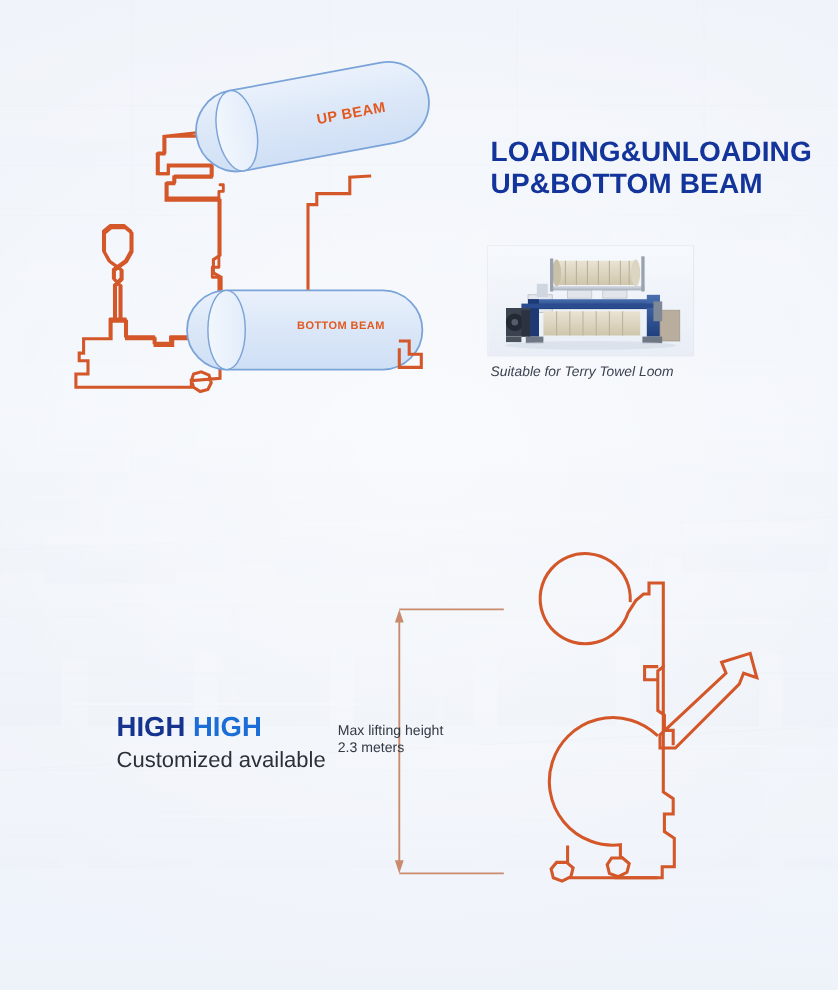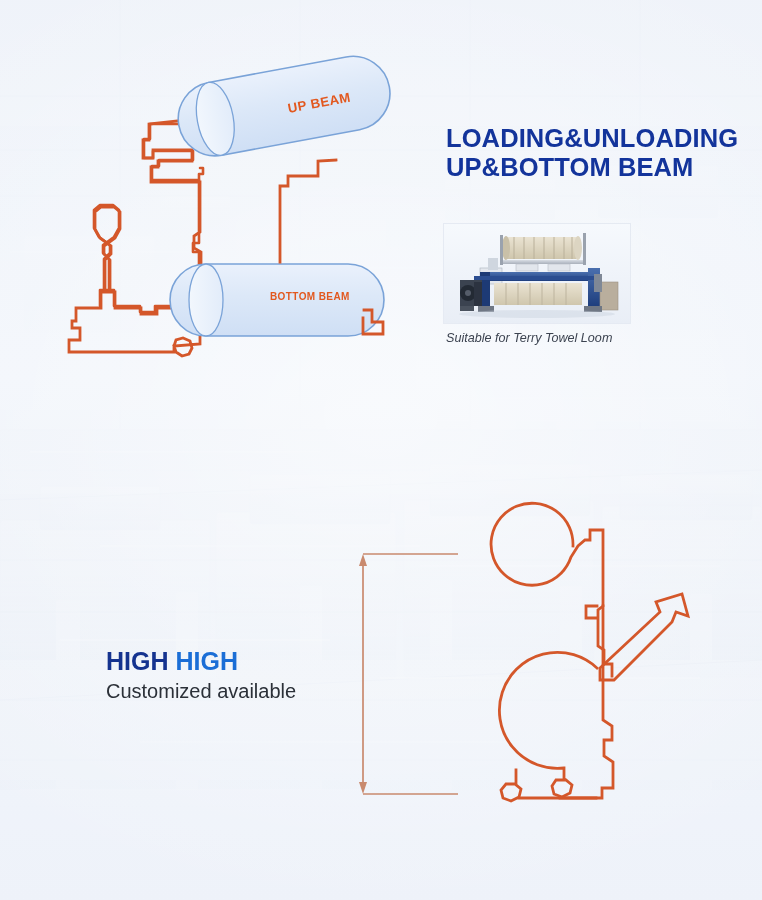--- a/index.html
+++ b/index.html
@@ -455,14 +455,18 @@
     </g>
   </svg>
 
   <div class="abs" id="highlift-block">
     <div class="hl-head">
       <span class="w1">HIGH</span><span>&nbsp;</span><span class="w2">HIGH</span>
     </div>
     <div class="hl-sub">Customized available</div>
   </div>
 
+  <div class="abs" id="dim-label">
+    <div>Max lifting height</div>
+    <div>2.3 meters</div>
+  </div>
 
 </div>
 
 </body></html>

